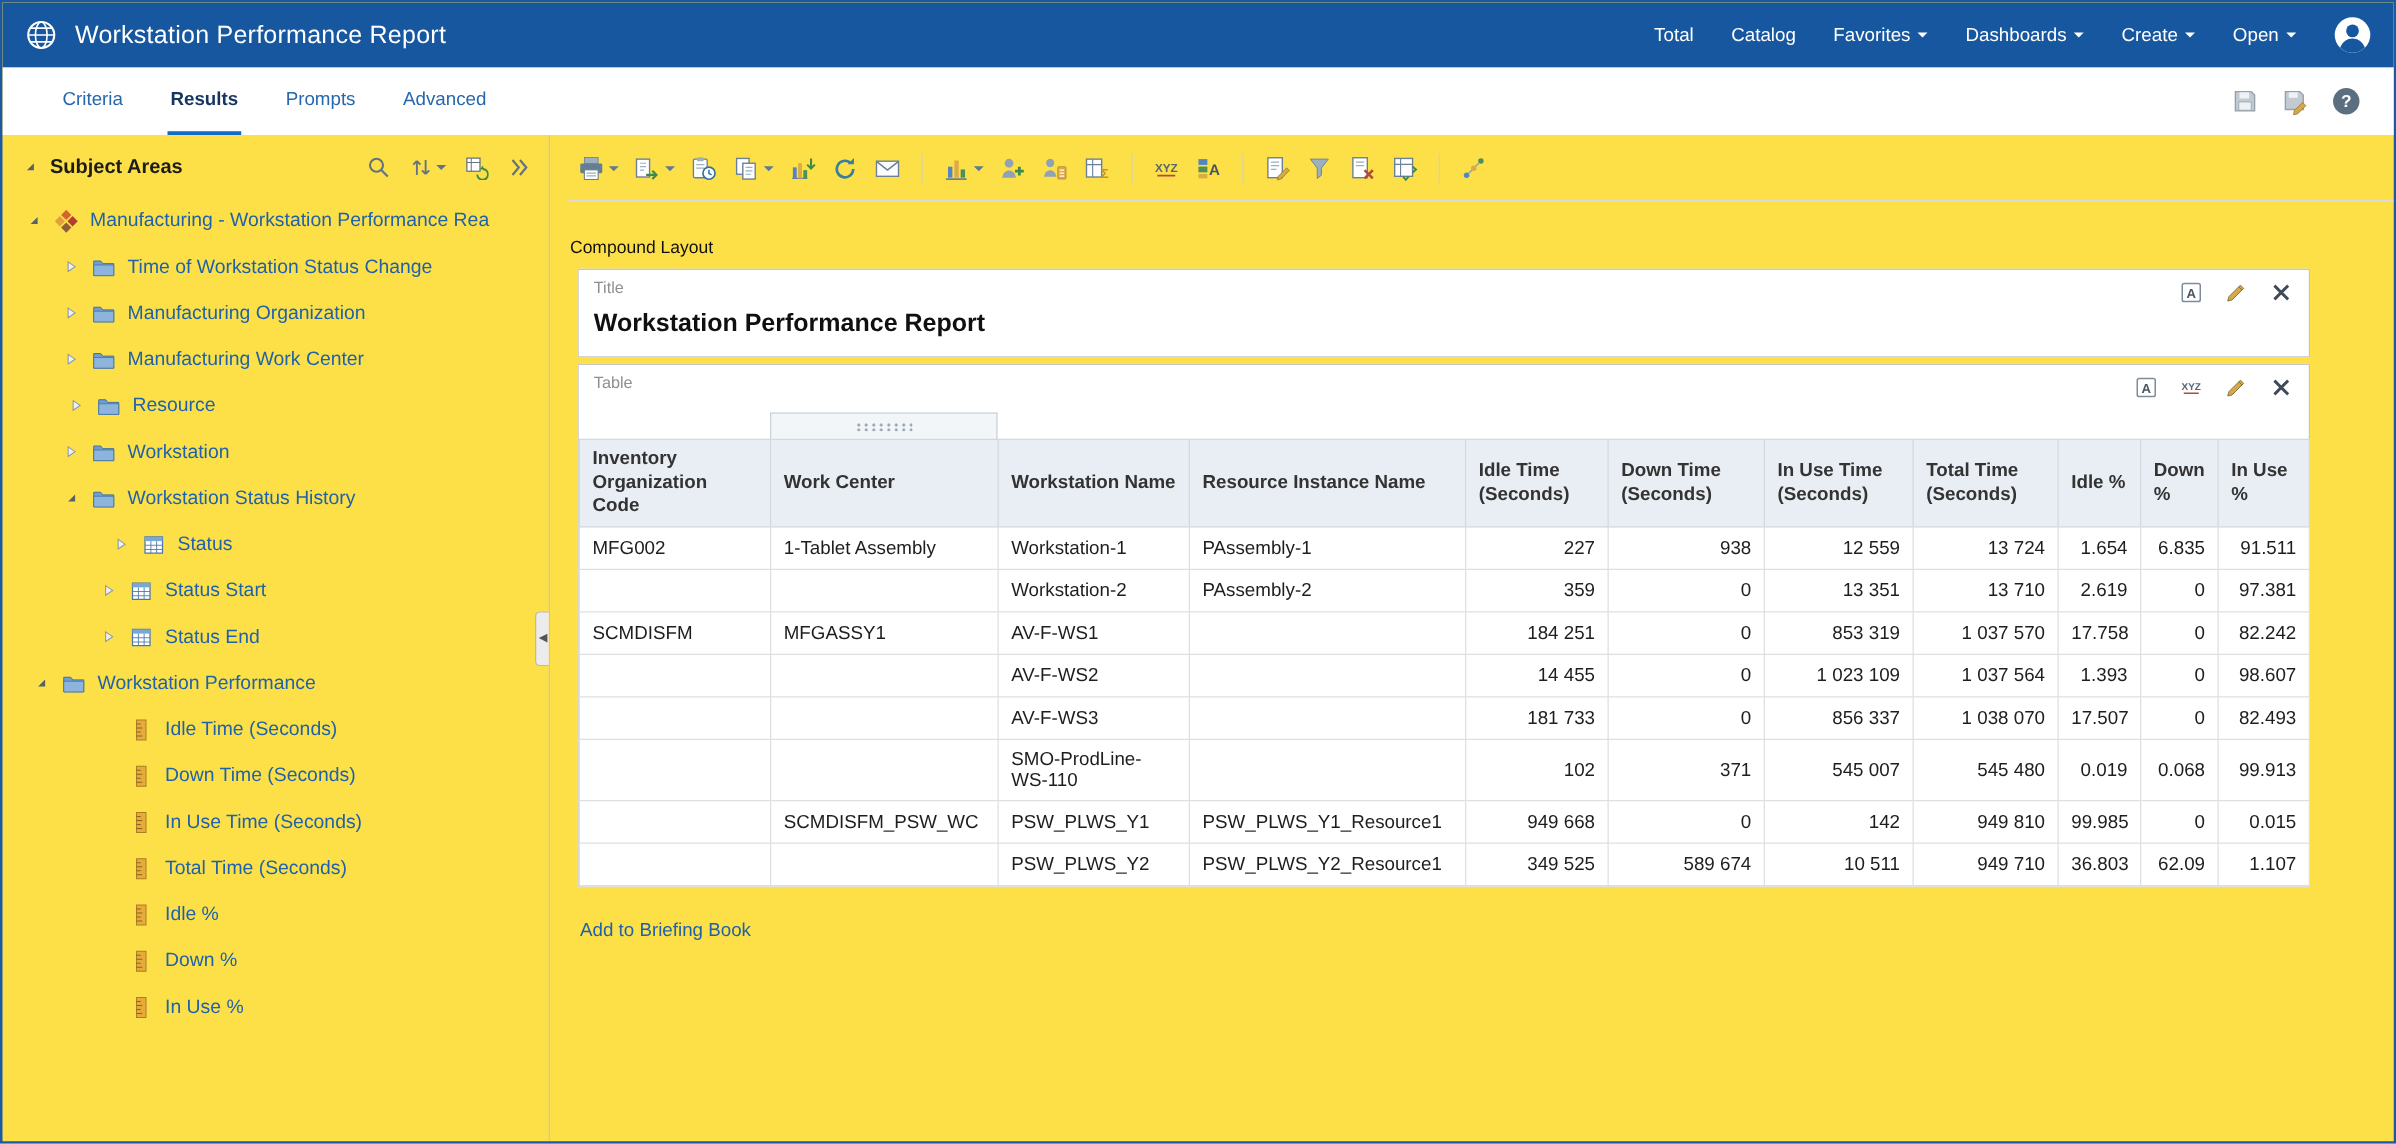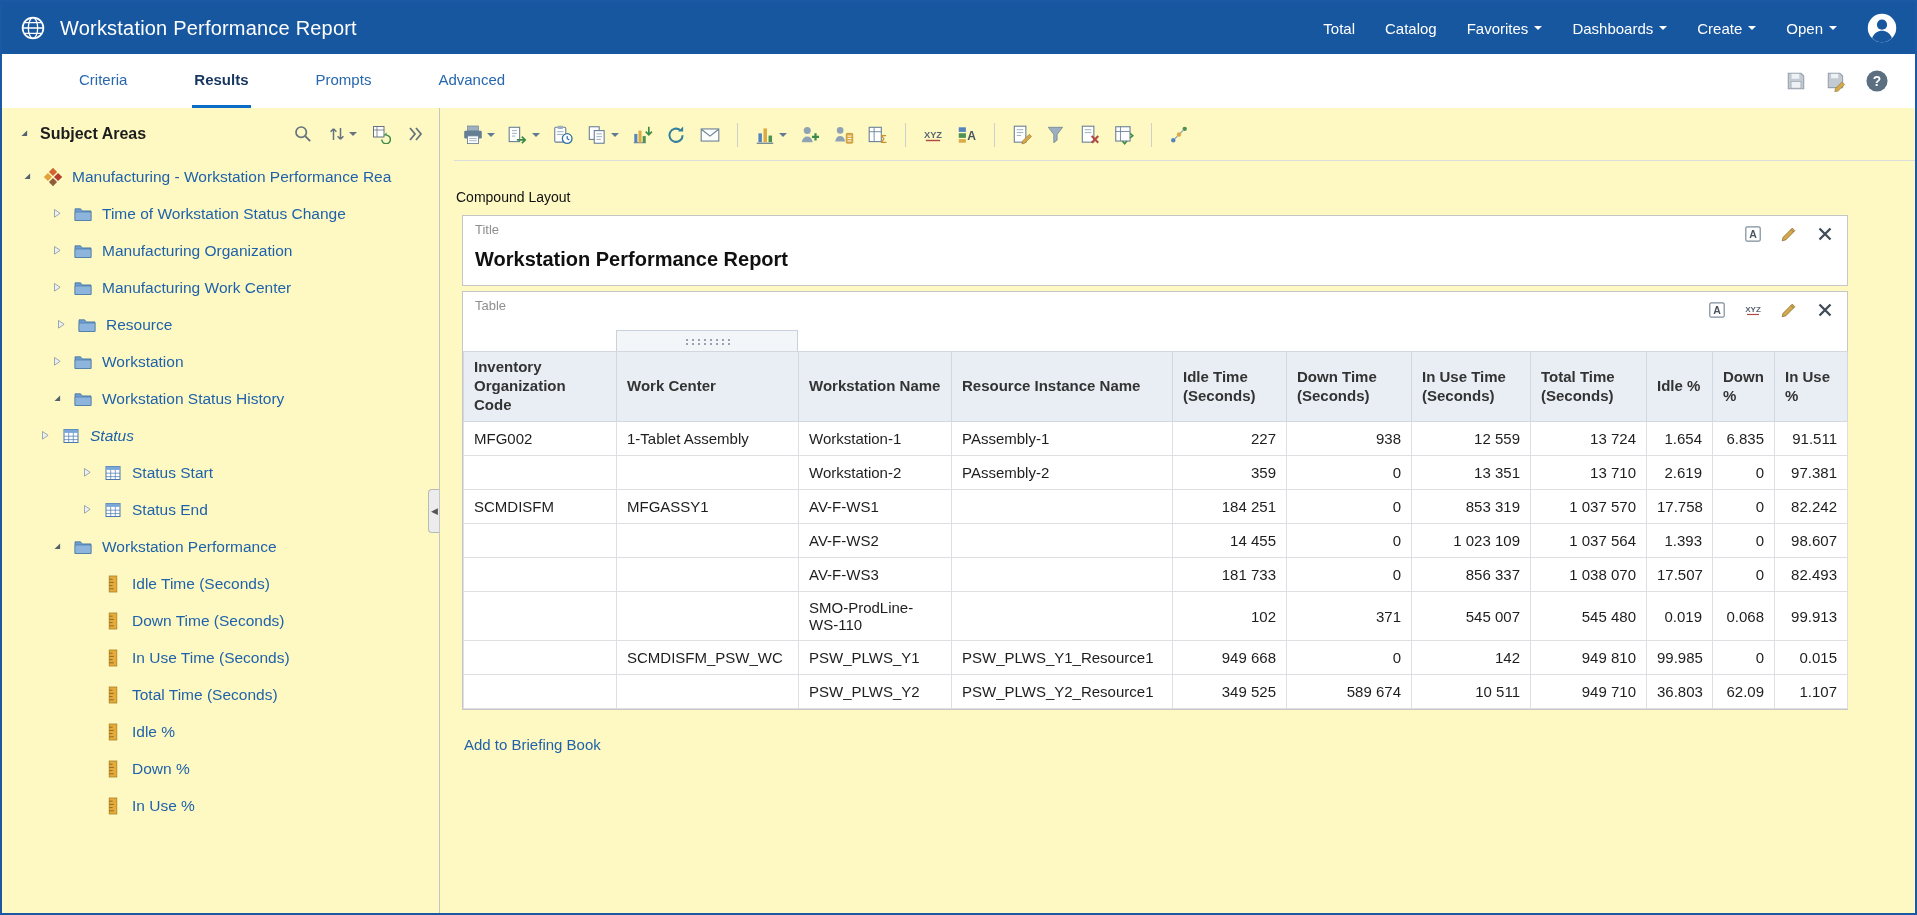--- a/index.html
+++ b/index.html
@@ -1,32 +1,32 @@
 <!DOCTYPE html>
 <html><head>
 <meta charset="utf-8">
 <style>
   * { box-sizing: border-box; }
   html,body { margin:0; padding:0; background:#fff; }
   body { font-family:"Liberation Sans","DejaVu Sans",sans-serif; }
-  .page { width:1917px; height:915px; border:2px solid #1c59a4; position:relative; overflow:hidden; background:#fef9c3; }
+  .page { width:1917px; height:915px; border:2px solid #1c59a4; position:relative; overflow:hidden; background:#fde047; }
 
   
   .topbar { height:52px; background:#17579f; display:flex; align-items:center; padding:0 18px; color:#fff; }
   .globe { margin-right:14px; display:flex; }
   .app-title { font-size:20px; letter-spacing:.2px; }
   .top-nav { margin-left:auto; display:flex; align-items:center; gap:30px; font-size:15px; }
   .nav-item { display:flex; align-items:center; cursor:pointer; white-space:nowrap; }
   .caret { width:0; height:0; border:4px solid transparent; border-top-color:currentColor; margin-left:6px; position:relative; top:2px; display:inline-block; }
   .avatar { margin-left:30px; display:flex; cursor:pointer; }
 
   
   .tabbar { height:54px; display:flex; align-items:stretch; padding-left:46px; background:#fff; }
   .tabs { display:flex; gap:34px; }
-  .tab { display:flex; align-items:center; font-size:15px; color:#2767ae; border-bottom:3px solid transparent; padding:0 2px; cursor:pointer;margin-left:29px; }
+  .tab { display:flex; align-items:center; font-size:15px; color:#2767ae; border-bottom:3px solid transparent; padding:0 2px; cursor:pointer; }
   .tab.active { color:#16355f; font-weight:bold; border-bottom-color:#0c6cc8; }
   .tab-actions { margin-left:auto; display:flex; align-items:center; gap:18px; padding-right:26px; }
   .icon-btn { display:flex; align-items:center; cursor:pointer; }
 
   
   .content { display:flex; height:805px; }
 
   
   .sidebar { width:438px; flex:none; border-right:1px solid #c6c6c6; padding-top:14px; position:relative; overflow:hidden; }
   .sidebar-head { display:flex; align-items:center; padding:2px 14px 8px 16px; gap:8px; }
@@ -278,21 +278,21 @@
               </svg>
             </span>
             <span class="tree-icon">
               <svg width="20" height="20" viewBox="0 0 20 20" xmlns="http://www.w3.org/2000/svg">
                 <path d="M2 4.8h5.6l1.6 2.1h8.8v9.6H2z" fill="#6f9ed2" stroke="#41729f" stroke-width=".8"></path>
                 <path d="M2 8h16v8.5H2z" fill="#8db4dd" stroke="#41729f" stroke-width=".6"></path>
               </svg>
             </span>
             <span class="tree-label">Workstation Status History</span>
           </div>
-          <div class="tree-row" style="padding-left: 32px; font-style: italic;">
+          <div class="tree-row" style="padding-left: 84px;">
             <span class="tree-arrow">
               <svg width="14" height="14" viewBox="0 0 20 20" xmlns="http://www.w3.org/2000/svg">
                 <path d="M5 3.5L13 9 5 14.5z" fill="#eef1f4" stroke="#8a98a6" stroke-width="1.2"></path>
               </svg>
             </span>
             <span class="tree-icon">
               <svg width="20" height="20" viewBox="0 0 20 20" xmlns="http://www.w3.org/2000/svg">
                 <rect x="3" y="3.5" width="14" height="13" fill="#fff" stroke="#4a78ab"></rect>
                 <rect x="3" y="3.5" width="14" height="3.4" fill="#7ba7d7"></rect>
                 <path d="M3 10.2h14M3 13.6h14M7.7 6.9v9.6M12.3 6.9v9.6" stroke="#4a78ab" stroke-width=".7"></path>
@@ -323,21 +323,21 @@
             </span>
             <span class="tree-icon">
               <svg width="20" height="20" viewBox="0 0 20 20" xmlns="http://www.w3.org/2000/svg">
                 <rect x="3" y="3.5" width="14" height="13" fill="#fff" stroke="#4a78ab"></rect>
                 <rect x="3" y="3.5" width="14" height="3.4" fill="#7ba7d7"></rect>
                 <path d="M3 10.2h14M3 13.6h14M7.7 6.9v9.6M12.3 6.9v9.6" stroke="#4a78ab" stroke-width=".7"></path>
               </svg>
             </span>
             <span class="tree-label">Status End</span>
           </div>
-          <div class="tree-row" style="padding-left: 44px;">
+          <div class="tree-row" style="padding-left: 20px;">
             <span class="tree-arrow">
               <svg width="14" height="14" viewBox="0 0 20 20" xmlns="http://www.w3.org/2000/svg">
                 <path d="M13 5v8H5z" fill="#55616d"></path>
               </svg>
             </span>
             <span class="tree-icon">
               <svg width="20" height="20" viewBox="0 0 20 20" xmlns="http://www.w3.org/2000/svg">
                 <path d="M2 4.8h5.6l1.6 2.1h8.8v9.6H2z" fill="#6f9ed2" stroke="#41729f" stroke-width=".8"></path>
                 <path d="M2 8h16v8.5H2z" fill="#8db4dd" stroke="#41729f" stroke-width=".6"></path>
               </svg>

